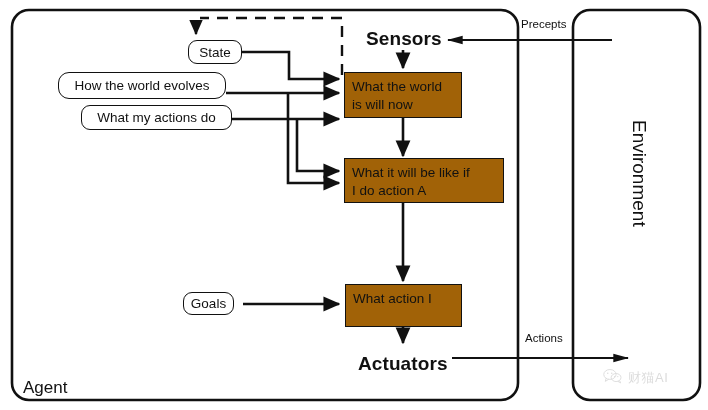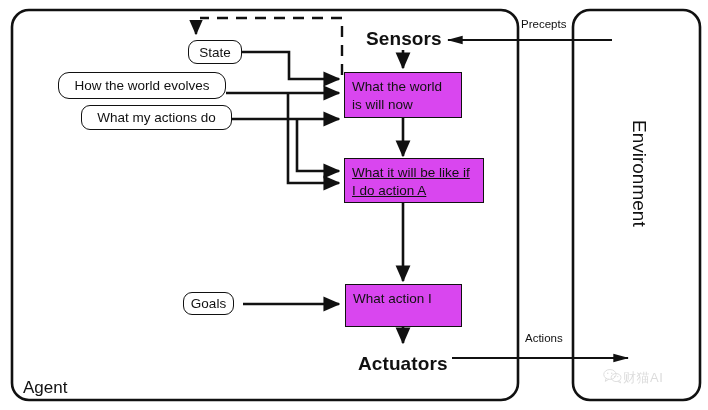--- a/index.html
+++ b/index.html
@@ -35,21 +35,21 @@
     align-items:center;
     justify-content:center;
     font-size:13.5px;
     color:#111;
     box-sizing:border-box;
   }
   
   .rect{
     position:absolute;
     border:1.6px solid #111111;
-    background:#d946ef;
+    background:#a16207;
     box-sizing:border-box;
     font-size:13.5px;
     padding:5px 6px 0 7px;
     line-height:1.30;
     color:#111;
   }
   .big{
     font-size:19px;
     letter-spacing:.1px;
     font-weight:bold;
@@ -66,20 +66,21 @@
     font-size:19px;
     writing-mode:vertical-rl;
     text-orientation:mixed;
     white-space:nowrap;
   }
   
   .watermark{
     position:absolute;
     display:flex;
     align-items:center;
+    gap:5px;
     opacity:.30;
     color:#8a8a8a;
     font-size:13px;
     pointer-events:none;
     justify-content:flex-end;
   }
   .watermark .wm-text{ letter-spacing:.5px; }
 </style>
 </head>
 <body>
@@ -142,21 +143,21 @@
 
   <div class="pill" style="left:183px; top:292px; width:51px; height:23px;">
     <span>Goals</span>
   </div>
 
   <div class="rect" style="left:344px; top:72px; width:118px; height:46px;">
     <div>What the world</div>
     <div>is will now</div>
   </div>
 
-  <div class="rect" style="left:344px; top:158px; width:140px; height:45px;text-decoration:underline;">
+  <div class="rect" style="left:344px; top:158px; width:160px; height:45px;">
     <div>What it will be like if</div>
     <div>I do action A</div>
   </div>
 
   <div class="rect" style="left:345px; top:284px; width:117px; height:43px;">
     <div>What action I</div>
   </div>
 
   <div class="lbl big" style="left:366px; top:29px;">Sensors</div>
 

